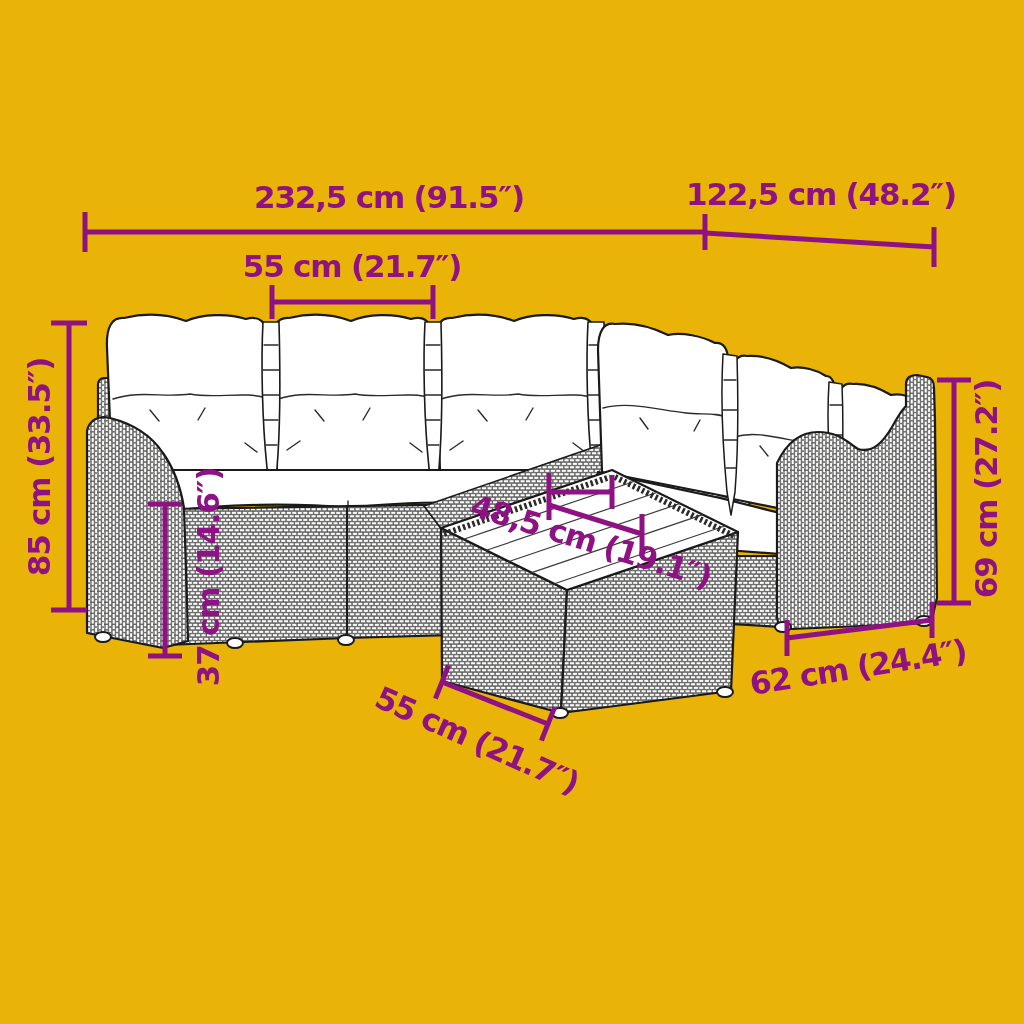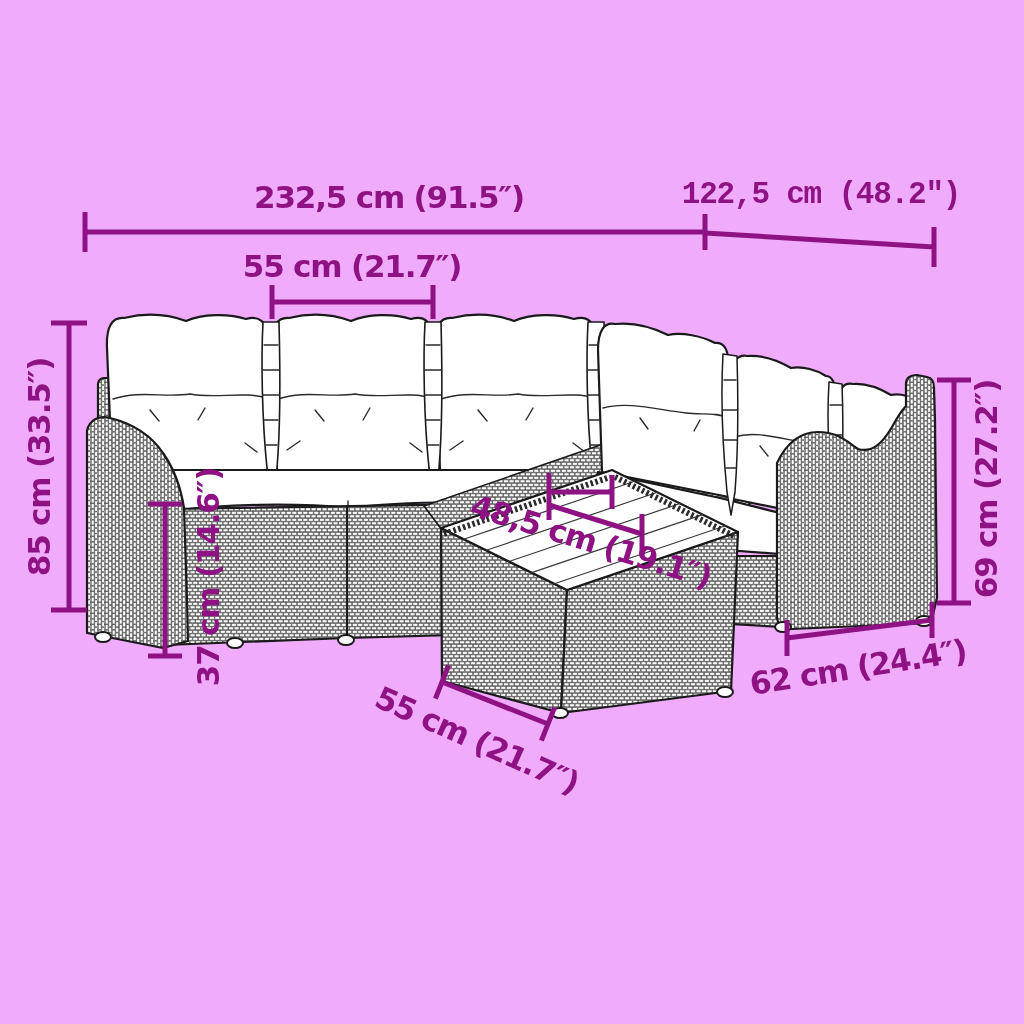--- a/index.html
+++ b/index.html
@@ -1,28 +1,28 @@
 <!DOCTYPE html>
 <html><head>
 <meta charset="utf-8">
 <style>
   html,body{margin:0;padding:0;background:#fff;}
   .canvas{
-    position:relative;width:1024px;height:1024px;background:#f0abfc;
+    position:relative;width:1024px;height:1024px;background:#eab308;
     font-family:"DejaVu Sans","Liberation Sans",sans-serif;overflow:hidden;
   }
   .canvas svg{position:absolute;left:0;top:0;width:1024px;height:1024px;}
   .dim-label{
     position:absolute;white-space:nowrap;font-weight:bold;font-size:31px;
     letter-spacing:-1.2px;color:#8E1283;
     transform:translate(-50%,-50%) rotate(var(--rot,0deg));
     transform-origin:center center;
   }
   .l1{left:389px;top:197px;}
-  .l2{left:821px;top:194px;font-family:Liberation Mono, monospace;}
+  .l2{left:821px;top:194px;}
   .l3{left:352px;top:266px;}
   .l4{left:39px; top:467px;--rot:-90deg;}
   .l5{left:208px;top:577px;--rot:-90deg;}
   .l6{left:581px;top:450px;}
   .l7{left:591px;top:541px;--rot:17deg;}
   .l8{left:477px;top:740px;--rot:24deg;}
   .l9{left:858px;top:667px;--rot:-9deg;}
   .l10{left:986px;top:489px;--rot:-90deg;}
 </style>
 </head>

